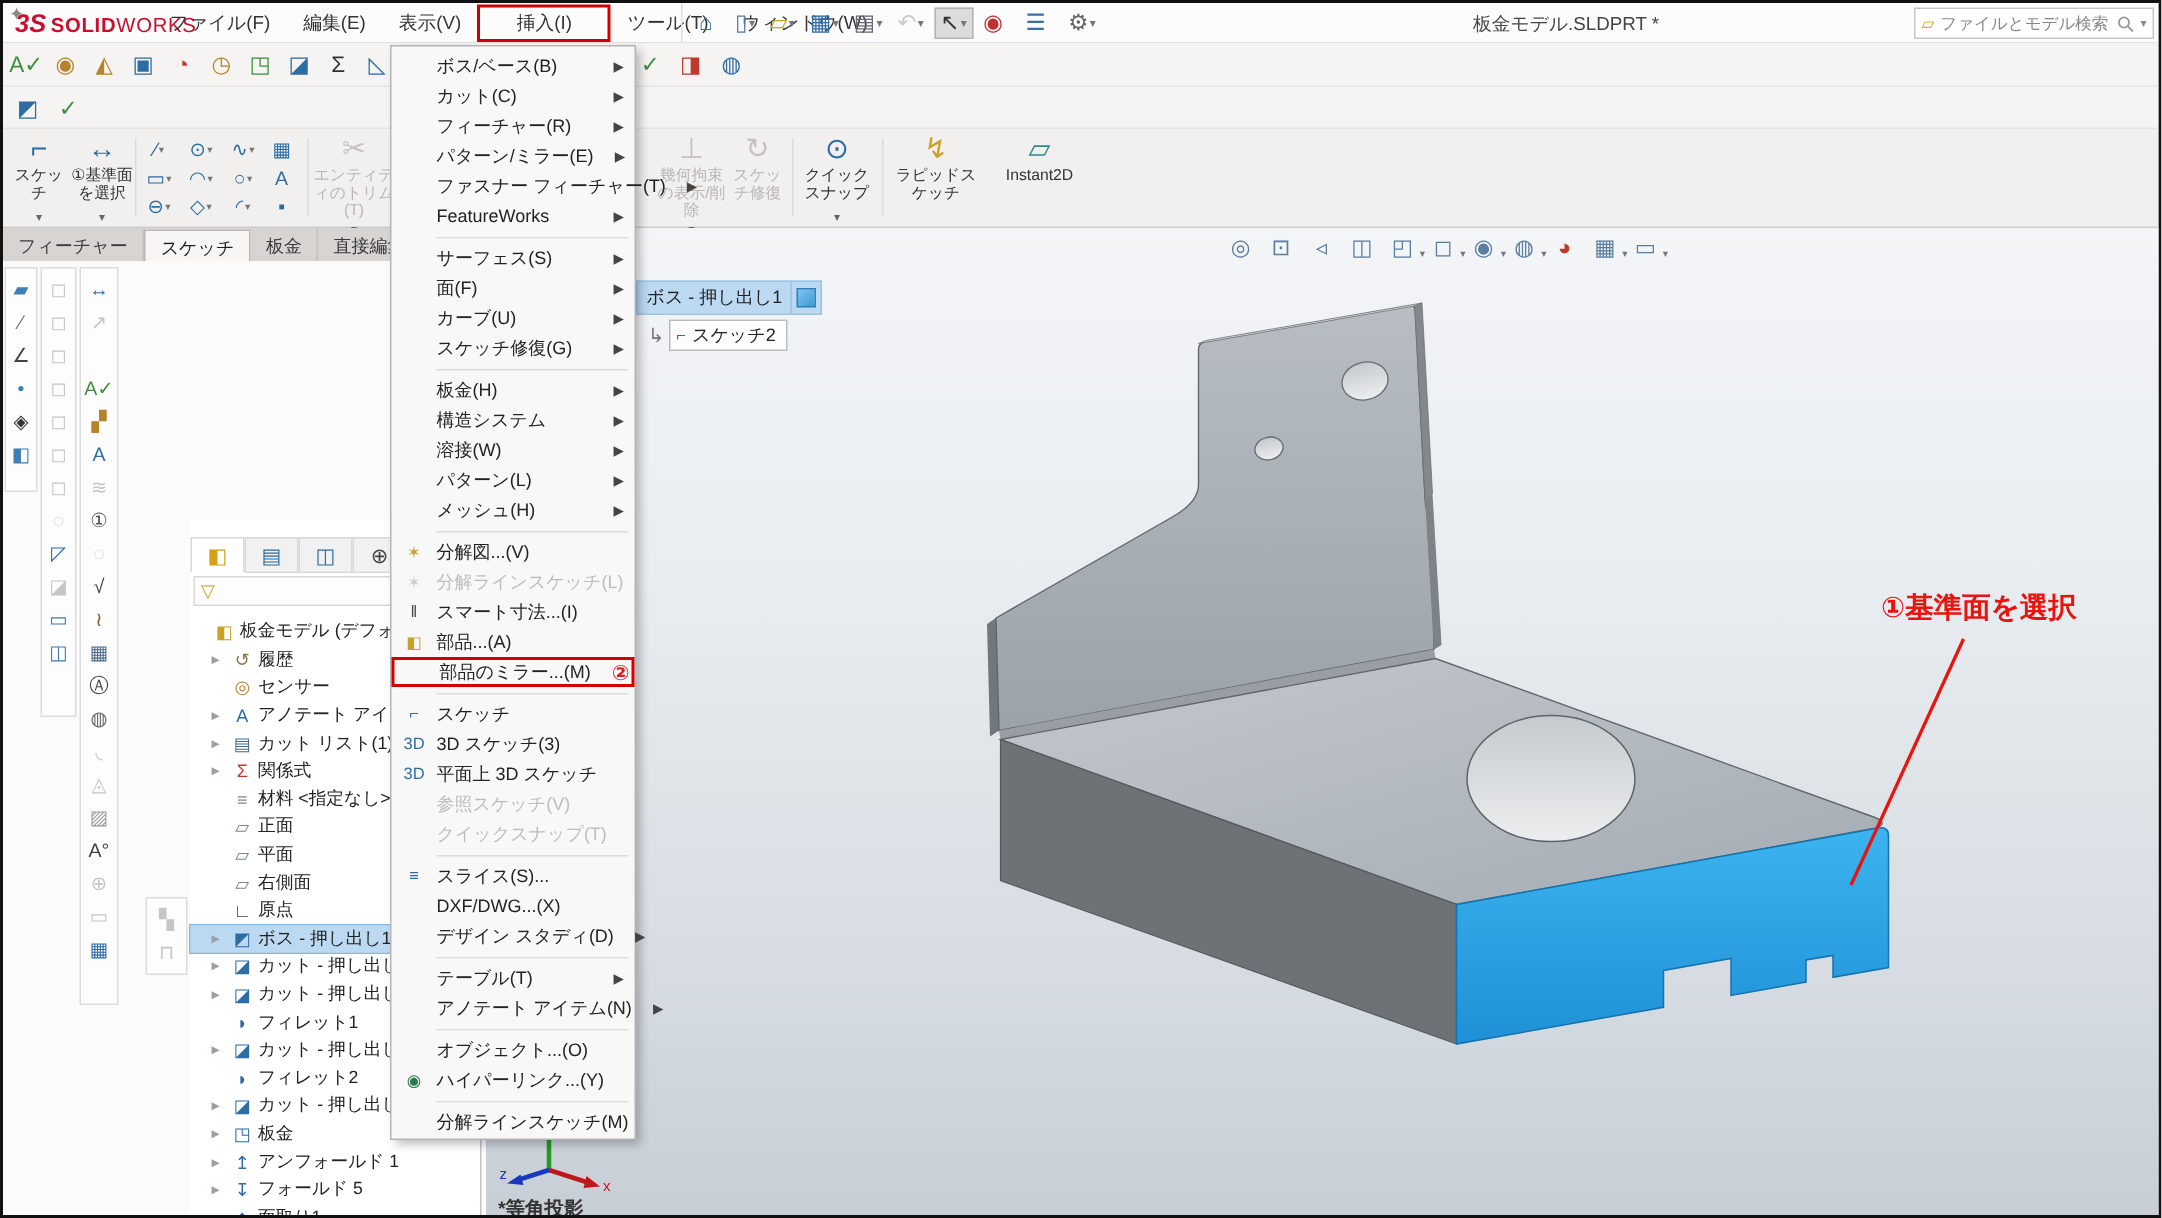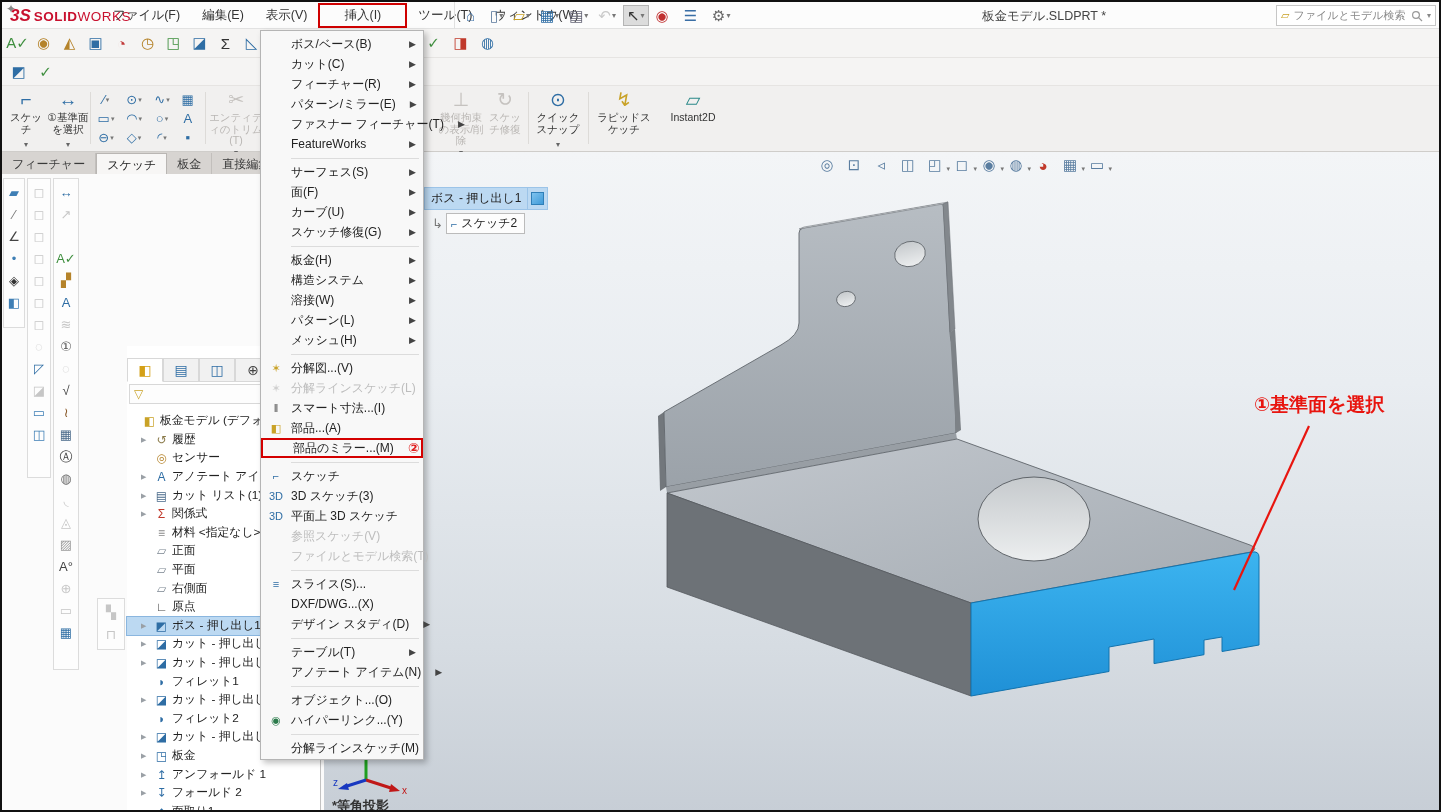--- a/index.html
+++ b/index.html
@@ -631,21 +631,21 @@
 
           <div class="trow expandable lvl1">
             <span class="arr">▶</span>
             <span class="tic" style="color: rgb(46, 109, 164);">↥</span>
             <span class="tlabel">アンフォールド 1</span>
           </div>
 
           <div class="trow expandable lvl1">
             <span class="arr">▶</span>
             <span class="tic" style="color: rgb(46, 109, 164);">↧</span>
-            <span class="tlabel">フォールド 2</span>
+            <span class="tlabel">フォールド 5</span>
           </div>
 
           <div class="trow lvl1">
             <span class="arr">▶</span>
             <span class="tic" style="color: rgb(46, 109, 164);">◆</span>
             <span class="tlabel">面取り1</span>
           </div>
 
         </div>
 
@@ -964,21 +964,21 @@
 
       <div class="mrow disabled">
         <span class="mico"></span>
         <span class="mlabel">参照スケッチ(V)</span>
         <span class="mbadge"></span>
         <span class="marrow">▶</span>
       </div>
 
       <div class="mrow disabled">
         <span class="mico"></span>
-        <span class="mlabel">ファイルとモデル検索(T)</span>
+        <span class="mlabel">クイックスナップ(T)</span>
         <span class="mbadge"></span>
         <span class="marrow">▶</span>
       </div>
 
       <div class="mrow separator">
         
         
         
         
       </div>

